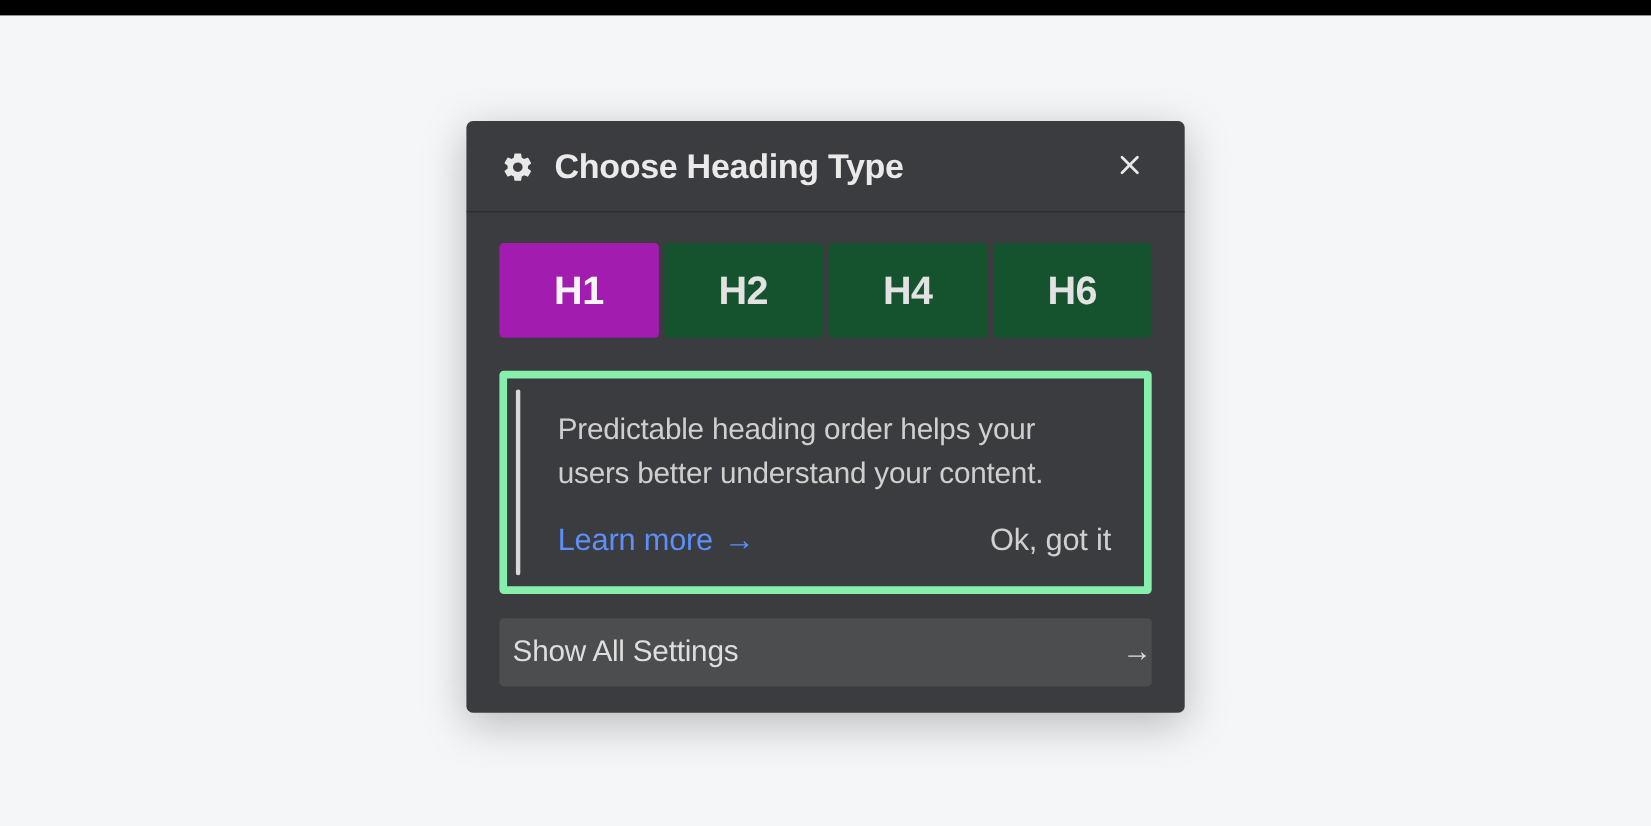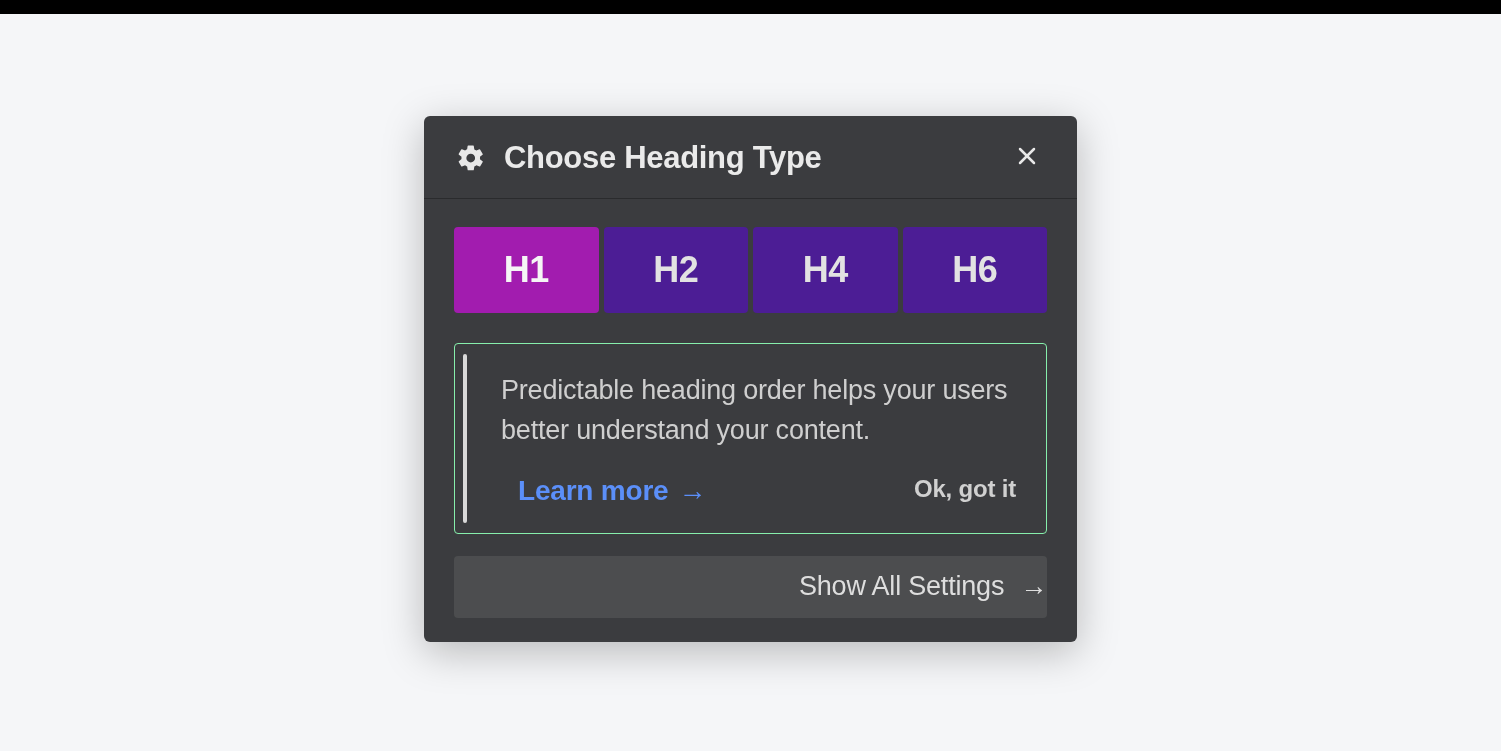--- a/index.html
+++ b/index.html
@@ -75,30 +75,30 @@
     }
     .heading-tab {
       flex: 1;
       height: 86px;
       border: none;
       border-radius: 4px;
       font-size: 36px;
       font-weight: 700;
       color: #e2e2e2;
       cursor: pointer;
-      background: #4c1d95;
+      background: #14532d;
       letter-spacing: -0.5px;
     }
     .heading-tab.active {
       background: #a21caf;
       color: #f5f5f5;
     }
     .notice {
       margin-top: 30px;
-      border: 1px solid #86efac;
+      border: 7px solid #86efac;
       border-radius: 4px;
       padding: 26px 30px 26px 30px;
       position: relative;
     }
     .notice::before {
       content: "";
       position: absolute;
       left: 8px;
       top: 10px;
       bottom: 10px;
@@ -108,56 +108,56 @@
     }
     .notice-text {
       font-size: 27px;
       line-height: 1.5;
       color: #cfcfcf;
       margin-left: 16px;
       letter-spacing: -0.2px;
     }
     .notice-actions {
       margin-top: 24px;
-      margin-left: 33px;
-      display: flex;
+      margin-left: 16px;
+      display: flex;
+      align-items: center;
       justify-content: space-between;
-      font-weight: bold;
     }
     .learn-more {
       font-size: 28px;
       color: #5b8ff9;
       cursor: pointer;
       display: inline-flex;
       align-items: center;
       gap: 10px;
       letter-spacing: -0.2px;
     }
     .learn-more .arrow {
       font-size: 28px;
     }
     .ok-got-it {
-      font-size: 24px;
+      font-size: 28px;
       color: #d0d0d0;
       cursor: pointer;
       letter-spacing: -0.2px;
     }
     .show-all {
       margin-top: 22px;
       width: 100%;
       height: 62px;
       border: none;
       border-radius: 4px;
       background: #4c4d4f;
       color: #dedede;
       font-size: 27px;
       cursor: pointer;
       display: flex;
       align-items: center;
-      justify-content: flex-end;
+      justify-content: space-between;
       gap: 16px;
       letter-spacing: -0.2px;
       padding-left: 12px;
     }
     .show-all .arrow {
       font-size: 27px;
     }
   </style>
 </head>
 <body>

